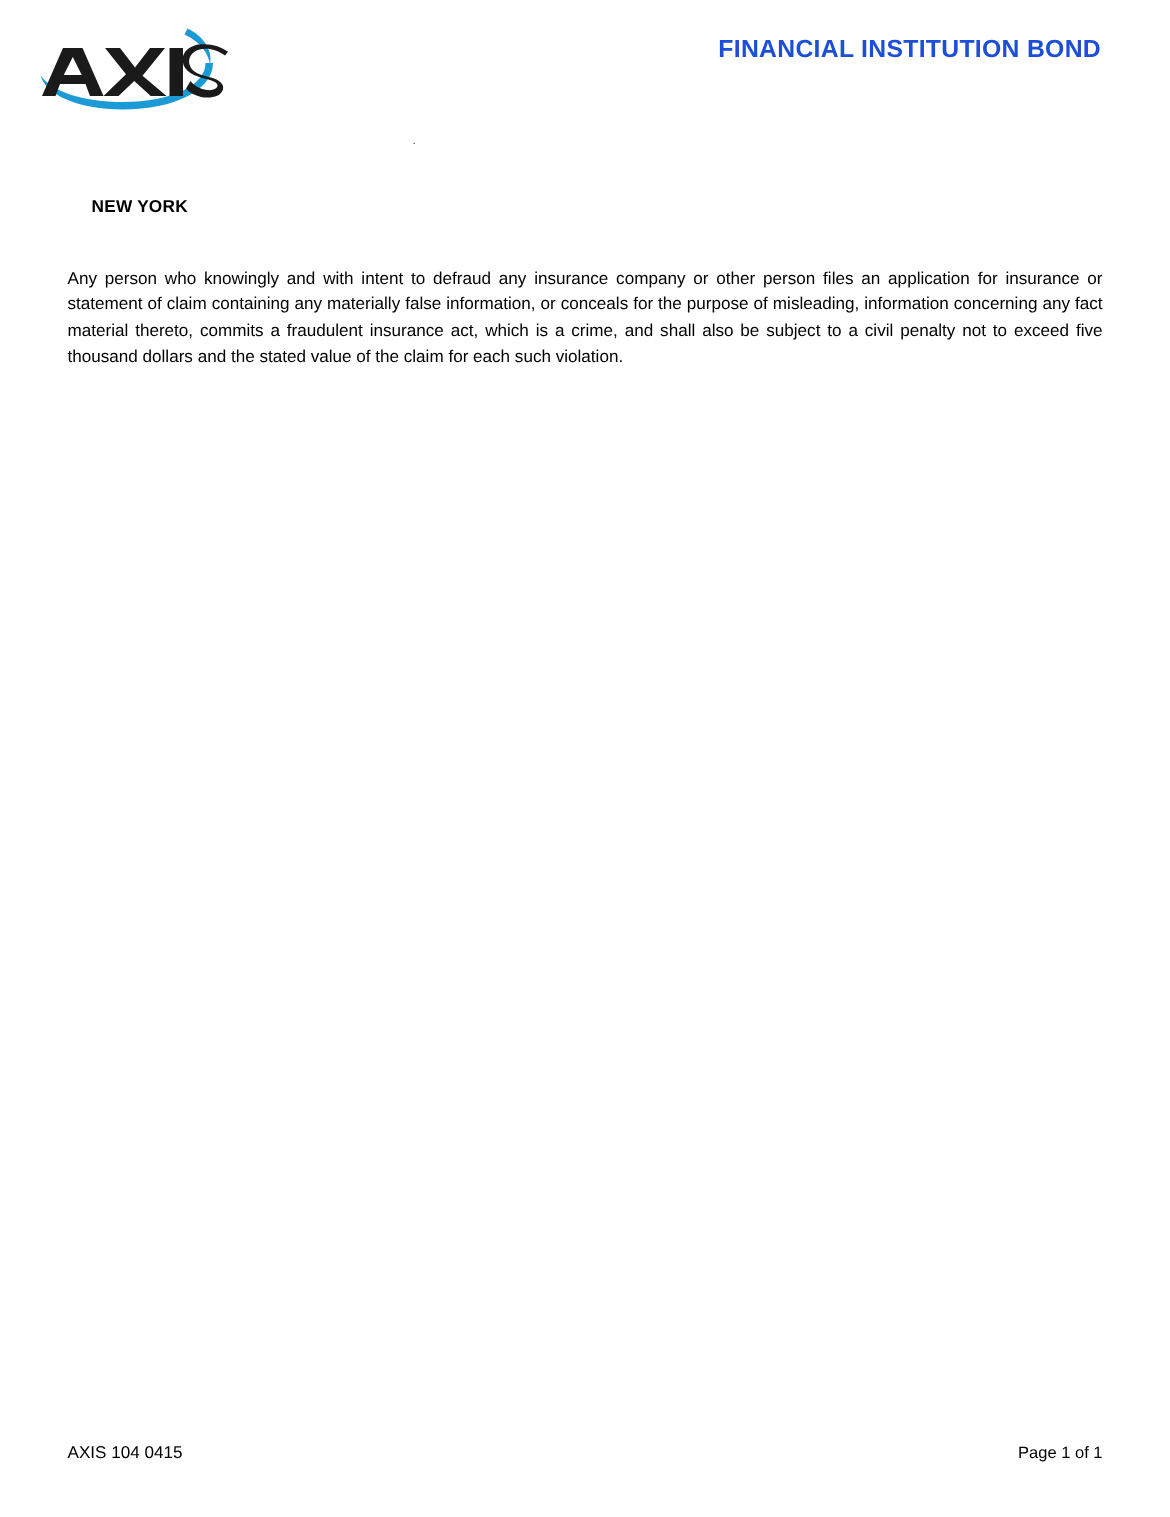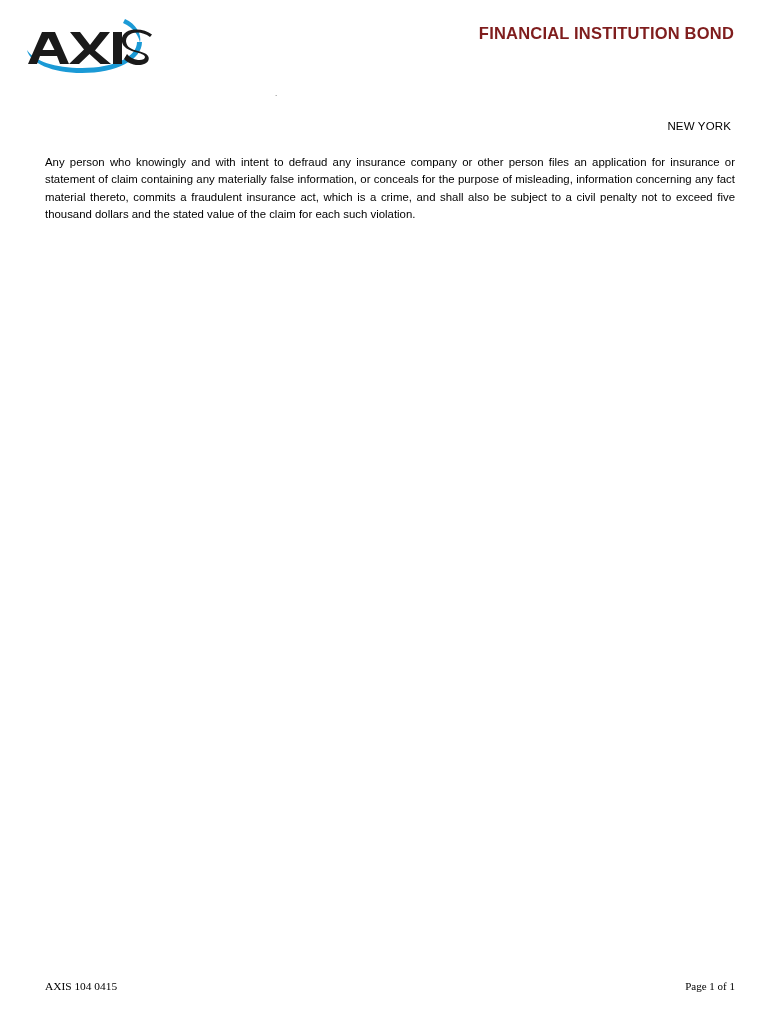--- a/index.html
+++ b/index.html
@@ -37,21 +37,21 @@
   }
   .logo svg {
     display: block;
   }
   .header-title {
     position: absolute;
     right: 46px;
     top: 24px;
     font-size: 16.5px;
     font-weight: bold;
-    color: #7f1d1d;
+    color: #1d4ed8;
     letter-spacing: 0.2px;
     white-space: nowrap;
   }
 
   
   .content {
     position: absolute;
     left: 45px;
     top: 95px;
     width: 690px;
@@ -66,45 +66,44 @@
   }
   .doc-title {
     text-align: center;
     font-size: 11.5px;
     font-weight: bold;
     margin: 0;
     padding-top: 4px;
     letter-spacing: 0.15px;
   }
   .doc-subtitle {
-    text-align: right;
+    text-align: left;
     font-size: 11.5px;
-    font-weight: normal;
-    margin: 4px;
+    font-weight: bold;
+    margin: 16px;
     padding-top: 21px;
     letter-spacing: 0.15px;
   }
   .body-text {
     margin: 0;
     padding-top: 18px;
     font-size: 11.4px;
     line-height: 1.52;
     text-align: justify;
     text-justify: inter-word;
     color: #000;
   }
 
   
   .footer {
     position: absolute;
     left: 45px;
     right: 45px;
-    bottom: 15px;
+    bottom: 32px;
     height: 16px;
-    font-family: Liberation Serif, serif;
   }
   .footer-left {
     position: absolute;
     left: 0;
     top: 0;
     font-size: 11.4px;
   }
   .footer-right {
     position: absolute;
     right: 0;

